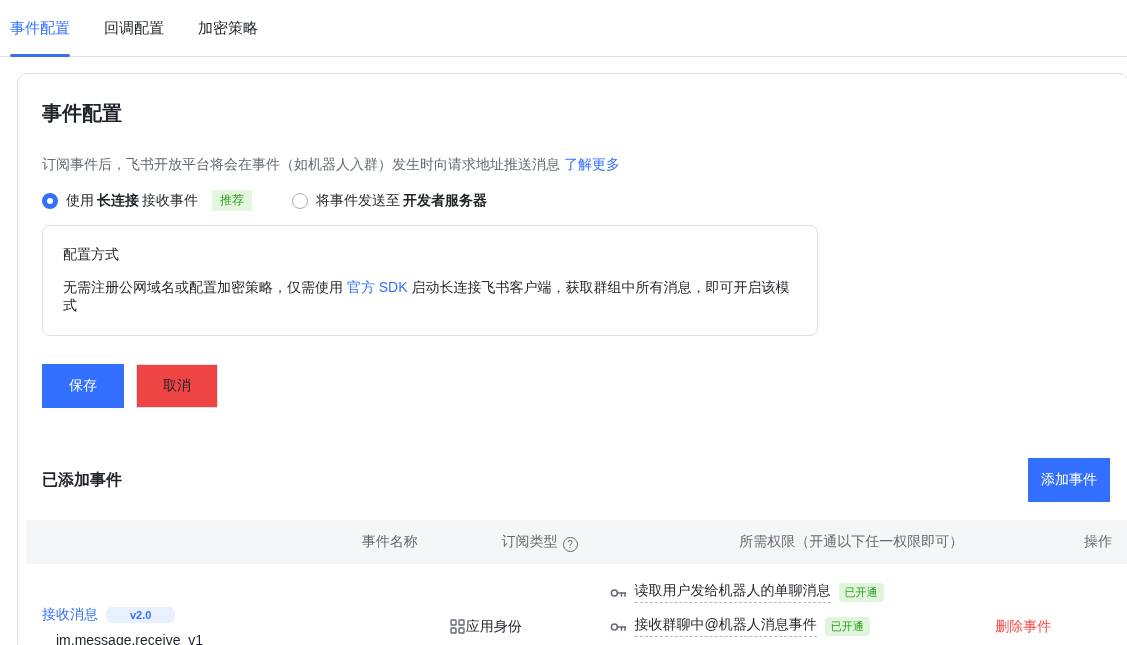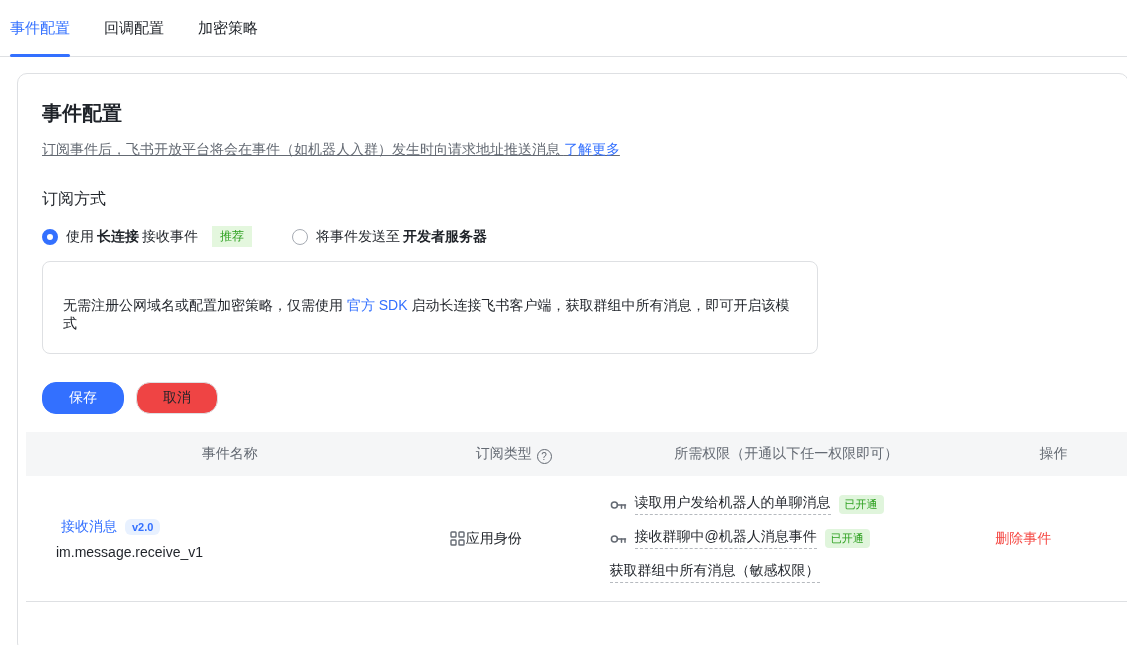--- a/index.html
+++ b/index.html
@@ -14,21 +14,21 @@
   .tab.active { color: #3370ff; }
   .tab.active::after { content: ""; position: absolute; left: 0; right: 0; bottom: 0;
     height: 3px; background: #3370ff; border-radius: 2px; }
 
   
   .card { position: absolute; left: 17px; top: 73px; width: 1112px; height: 580px;
     background: #fff; border: 1px solid #dee0e3; border-radius: 10px;
     padding: 26px 0 0 24px; }
 
   .page-title { font-size: 20px; font-weight: 700; color: #1f2329; }
-  .page-desc { margin-top: 14px; font-size: 14px; color: #646a73; text-decoration: underline; }
+  .page-desc { margin-top: 29px; font-size: 14px; color: #646a73; }
   .link { color: #3370ff; cursor: pointer; }
 
   .section-heading { margin-top: 30px; font-size: 16px; font-weight: 500; color: #1f2329; }
 
   
   .radio-row { margin-top: 16px; display: flex; align-items: center; gap: 40px; }
   .radio-option { display: flex; align-items: center; gap: 8px; font-size: 14px; cursor: pointer; }
   .radio-circle { width: 16px; height: 16px; border-radius: 50%; flex: 0 0 16px; }
   .radio-circle.on  { border: 5px solid #3370ff; background: #fff; }
   .radio-circle.off { border: 1.5px solid #a6abb3; background: #fff; }
@@ -37,44 +37,44 @@
     padding: 2px 8px; border-radius: 0; margin-left: 6px; }
 
   
   .config-box { margin-top: 14px; width: 776px; border: 1px solid #dee0e3;
     border-radius: 8px; padding: 20px; }
   .config-box-title { font-size: 14px; color: #1f2329; }
   .config-box-text { margin-top: 15px; font-size: 14px; color: #1f2329; }
 
   
   .btn-row { margin-top: 28px; display: flex; gap: 12px; }
-  .btn { height: 32px; min-width: 82px; padding: 0 11px; border-radius: 14px;
+  .btn { height: 44px; min-width: 82px; padding: 0 11px; border-radius: 0;
     font-size: 14px; cursor: pointer; display: inline-flex; align-items: center;
     justify-content: center; font-family: inherit; }
   .btn-primary { background: #3370ff; border: 1px solid #3370ff; color: #fff; }
   .btn-default { background: #ef4444; border: 1px solid #dee0e3; color: #1f2329; }
 
   
   .events-header { margin-top: 50px; display: flex; align-items: center;
     justify-content: space-between; padding-right: 18px; }
   .events-heading { font-size: 16px; font-weight: 700; color: #1f2329; }
 
   
   .events-table { margin-top: 18px; margin-left: -16px; width: calc(100% + 16px);
     border-collapse: collapse; table-layout: fixed; }
-  .events-table th { background: #f5f6f7; height: 44px; text-align: center;
+  .events-table th { background: #f5f6f7; height: 44px; text-align: right;
     font-size: 14px; font-weight: 400; color: #646a73; padding: 0 16px; }
   .events-table td { padding: 18px 16px; vertical-align: middle; font-size: 14px;
     border-bottom: 1px solid #dee0e3; }
   .col-name { width: 37%; } .col-type { width: 14.5%; } .col-perm { width: 35%; } .col-op { width: 13.5%; }
 
   .event-name-line { display: flex; align-items: center; gap: 8px; }
-  .event-link { color: #3370ff; font-size: 14px; cursor: pointer; margin-left: 19px; }
+  .event-link { color: #3370ff; font-size: 14px; cursor: pointer; }
   .badge-blue { font-size: 11px; font-weight: 700; color: #3370ff; background: #e8f1ff;
-    padding: 2px 7px; border-radius: 6px; }
+    padding: 2px 24px; border-radius: 6px; }
   .event-id { margin-top: 8px; color: #1f2329; font-size: 14px; padding-left: 14px; }
 
   .type-cell { display: flex; align-items: center; gap: 1px; color: #1f2329; }
 
   .perm-list { display: flex; flex-direction: column; gap: 13px; }
   .perm-item { display: flex; align-items: center; gap: 8px; }
   .perm-name { border-bottom: 1px dashed #b6babf; padding-bottom: 2px; color: #1f2329; }
   .badge-open { font-size: 11px; color: #2ea121; background: #e0f5dc;
     padding: 2px 6px; border-radius: 4px; white-space: nowrap; }
 
@@ -96,45 +96,49 @@
 
 <div class="card">
 
   <div class="page-title">事件配置</div>
 
   <div class="page-desc">
     <span>订阅事件后，飞书开放平台将会在事件（如机器人入群）发生时向请求地址推送消息</span>
     <span class="link">了解更多</span>
   </div>
 
-  <div class="section-heading">订阅方式</div>
 
   <div class="radio-row">
     <div class="radio-option">
       <span class="radio-circle on"></span>
       <span class="radio-label"><span>使用</span><b>长连接</b><span>接收事件</span></span>
       <span class="badge-green">推荐</span>
     </div>
     <div class="radio-option">
       <span class="radio-circle off"></span>
       <span class="radio-label"><span>将事件发送至</span><b>开发者服务器</b></span>
     </div>
   </div>
 
   <div class="config-box">
+    <div class="config-box-title">配置方式</div>
     <div class="config-box-text">
       <span>无需注册公网域名或配置加密策略，仅需使用 </span><span class="link">官方 SDK</span><span> 启动长连接飞书客户端，获取群组中所有消息，即可开启该模式</span>
     </div>
   </div>
 
   <div class="btn-row">
     <button class="btn btn-primary">保存</button>
     <button class="btn btn-default">取消</button>
   </div>
 
+  <div class="events-header">
+    <div class="events-heading">已添加事件</div>
+    <button class="btn btn-primary">添加事件</button>
+  </div>
 
   <table class="events-table">
     <thead>
       <tr>
         <th class="col-name">事件名称</th>
         <th class="col-type"><span>订阅类型</span><span class="help-icon">?</span></th>
         <th class="col-perm">所需权限（开通以下任一权限即可）</th>
         <th class="col-op">操作</th>
       </tr>
     </thead>

